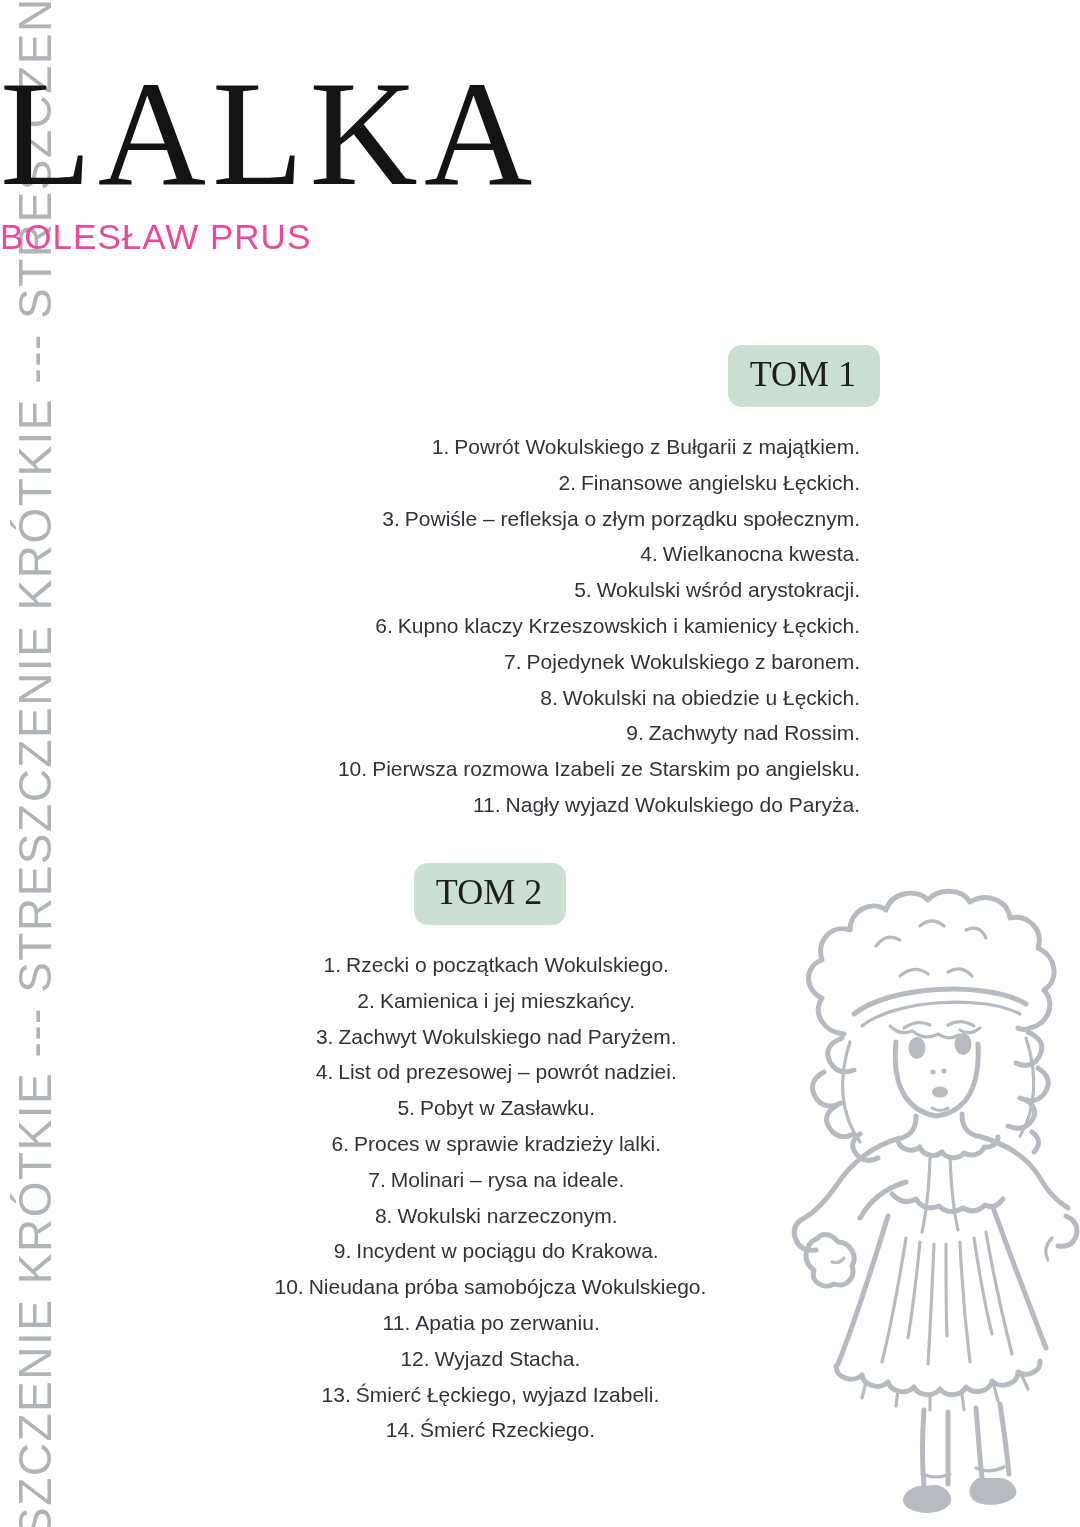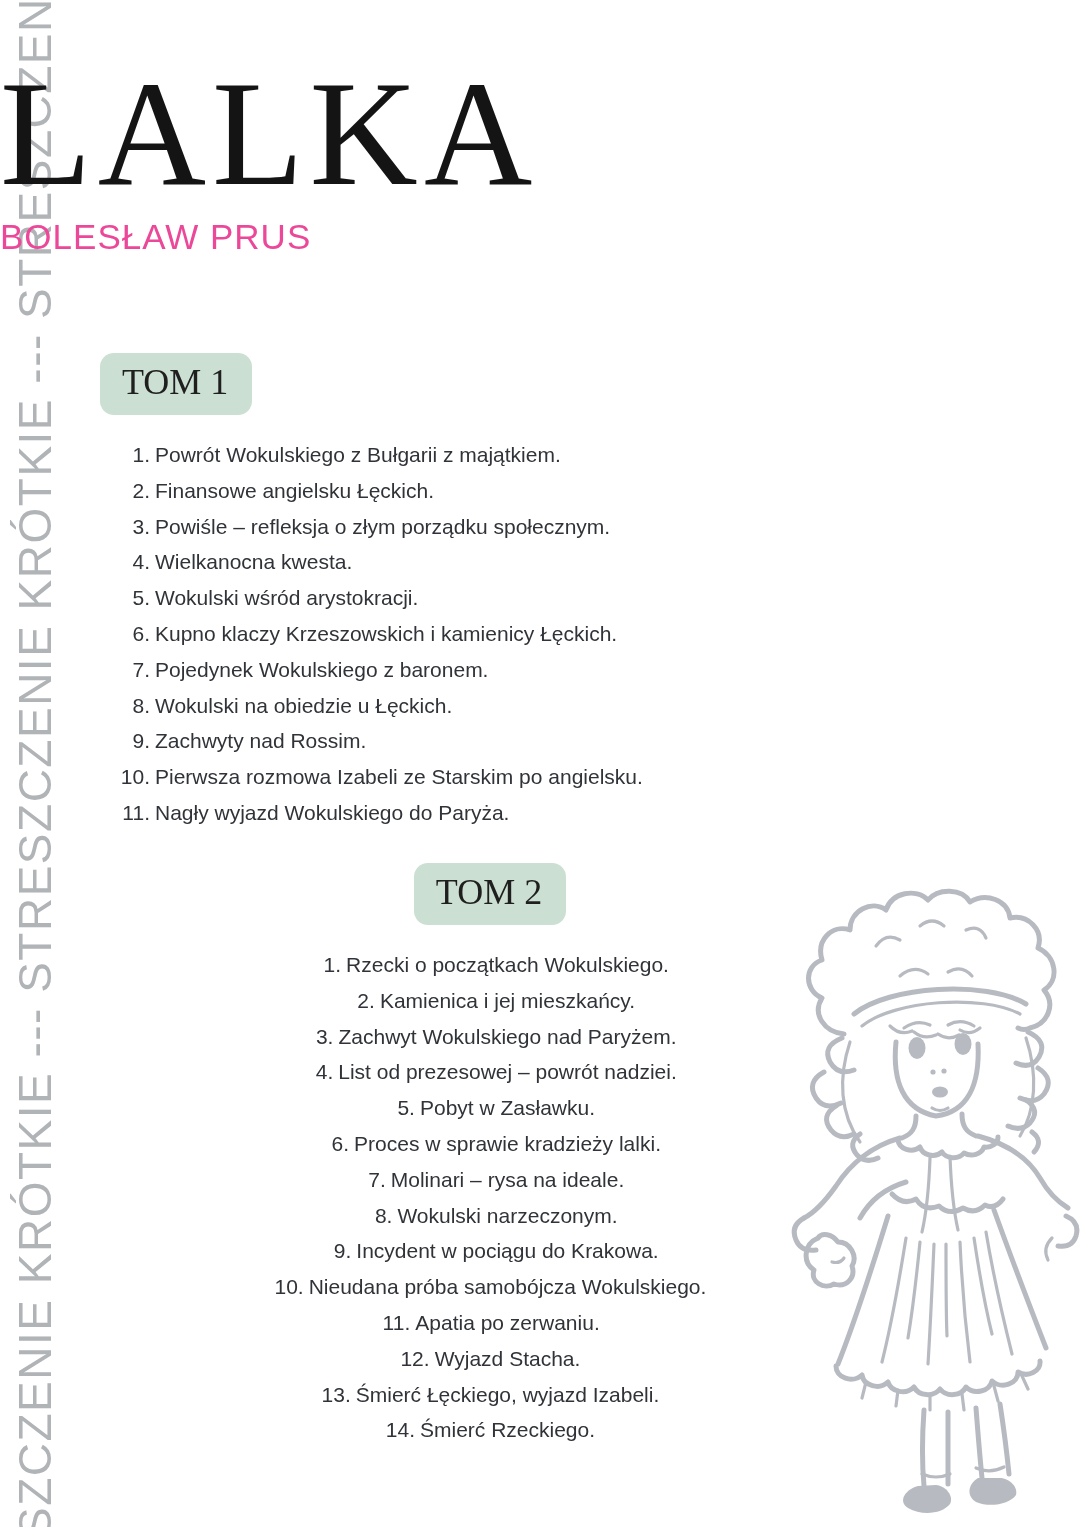--- a/index.html
+++ b/index.html
@@ -22,21 +22,21 @@
   .page-title {
     margin:0; font-family:"Liberation Serif", serif; font-weight:400;
     font-size:150px; line-height:1.0; letter-spacing:6px; color:#141414;
   }
   .author {
     margin-top:9px; font-size:35px; letter-spacing:1px; color:#ec4899;
   }
 
   
   .section { position:absolute; left:100px; width:780px; }
-  .section-tom1 { top:353px; }
+  .section-tom1 { top:345px;text-align:right; }
   .section-tom2 { top:863px;text-align:center; }
   .badge {
     display:inline-block; font-family:"Liberation Serif", serif;
     font-size:36px; color:#1f1f1f; background:var(--badge-green,#cbe0d2);
     padding:8px 24px 12px 22px; border-radius:14px;
   }
   ol.toc {
     margin:22px 0 0 0; padding:0; list-style:none; counter-reset:item;
     font-size:21px; line-height:35.8px; color:#303338; width:760px;
   }

